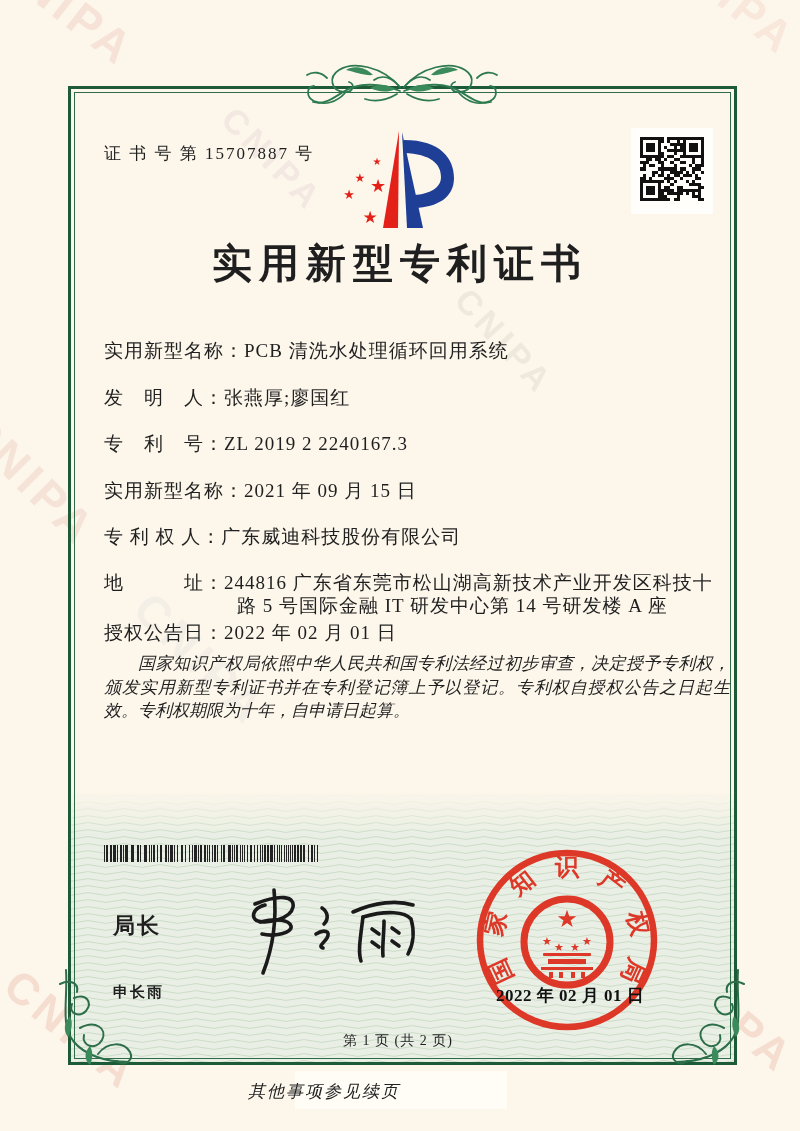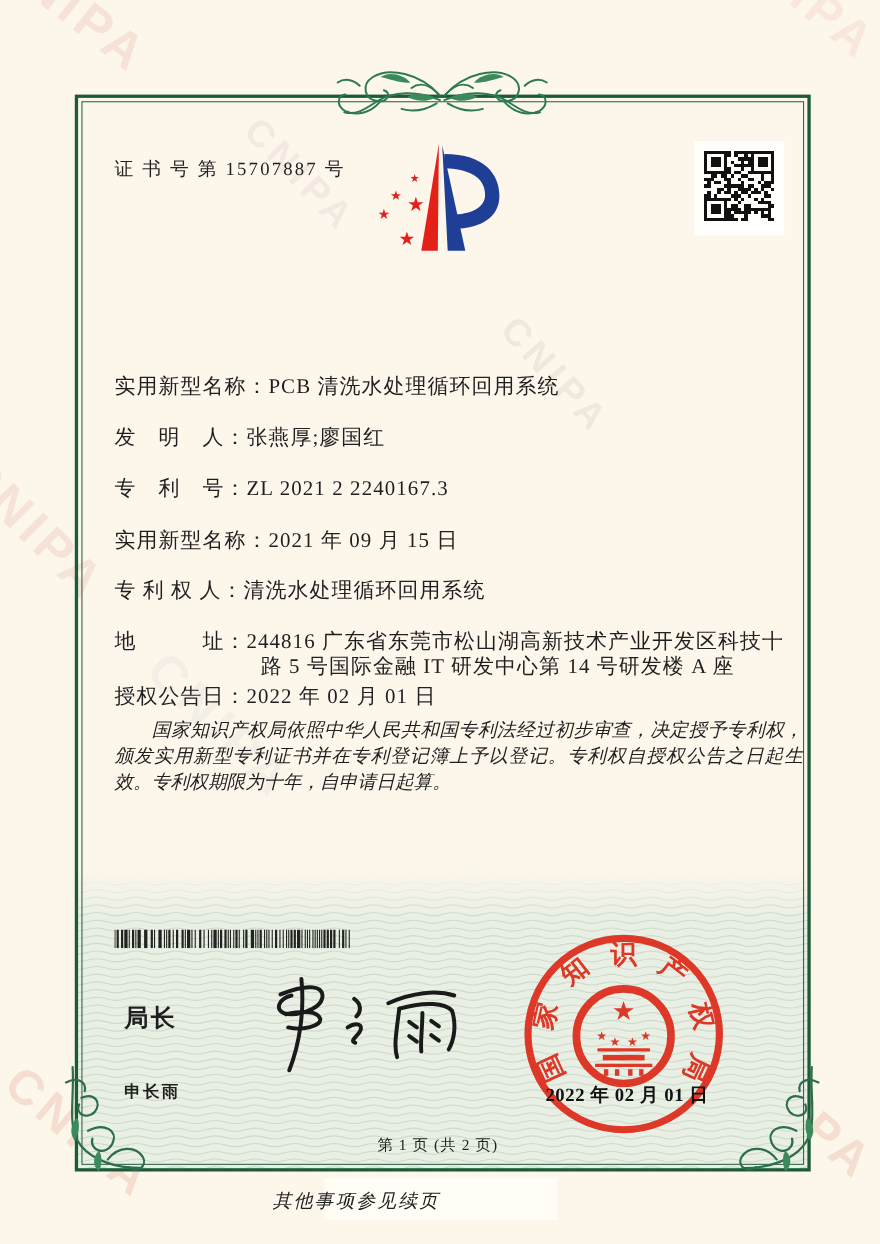--- a/index.html
+++ b/index.html
@@ -118,35 +118,36 @@
     <path fill="#1f3f97" d="M66,12 C103,12 116,31 116,50 C116,70 99,79 77,80 L76,67 C92,66 103,60 103,49 C103,36 93,26 66,25 Z"></path>
     <polygon fill="#1f3f97" points="64,4 69,100 85,100"></polygon>
     <polygon fill="#e32119" points="61,3 45,100 60,100"></polygon>
     <text x="39" y="37" font-size="10" fill="#e32119" text-anchor="middle">★</text>
     <text x="22" y="54" font-size="12" fill="#e32119" text-anchor="middle">★</text>
     <text x="40" y="64" font-size="18" fill="#e32119" text-anchor="middle">★</text>
     <text x="11" y="71" font-size="13" fill="#e32119" text-anchor="middle">★</text>
     <text x="32" y="95" font-size="17" fill="#e32119" text-anchor="middle">★</text>
   </svg>
 
+  <div id="title" class="abs">实用新型专利证书</div>
 
   <div class="frow" style="top:338px;">
     <span class="flabel">实用新型名称：</span><span class="fvalue">PCB 清洗水处理循环回用系统</span>
   </div>
   <div class="frow" style="top:385px;">
     <span class="flabel">发　明　人：</span><span class="fvalue">张燕厚;廖国红</span>
   </div>
   <div class="frow" style="top:431px;">
-    <span class="flabel">专　利　号：</span><span class="fvalue">ZL 2021 2 2240167.3</span>
+    <span class="flabel">专　利　号：</span><span class="fvalue">ZL 2019 2 2240167.3</span>
   </div>
   <div class="frow" style="top:478px;">
     <span class="flabel">实用新型名称：</span><span class="fvalue">2021 年 09 月 15 日</span>
   </div>
   <div class="frow" style="top:524px;">
-    <span class="flabel">专 利 权 人：</span><span class="fvalue">清洗水处理循环回用系统</span>
+    <span class="flabel">专 利 权 人：</span><span class="fvalue">广东威迪科技股份有限公司</span>
   </div>
   <div class="frow" style="top:570px;">
     <span class="flabel">地　　　址：</span><span class="fvalue">244816 广东省东莞市松山湖高新技术产业开发区科技十</span>
   </div>
   <div class="frow" style="top:593px;left:237px;">
     <span class="fvalue">路 5 号国际金融 IT 研发中心第 14 号研发楼 A 座</span>
   </div>
   <div class="frow" style="top:620px;">
     <span class="flabel">授权公告日：</span><span class="fvalue">2022 年 02 月 01 日</span>
   </div>

